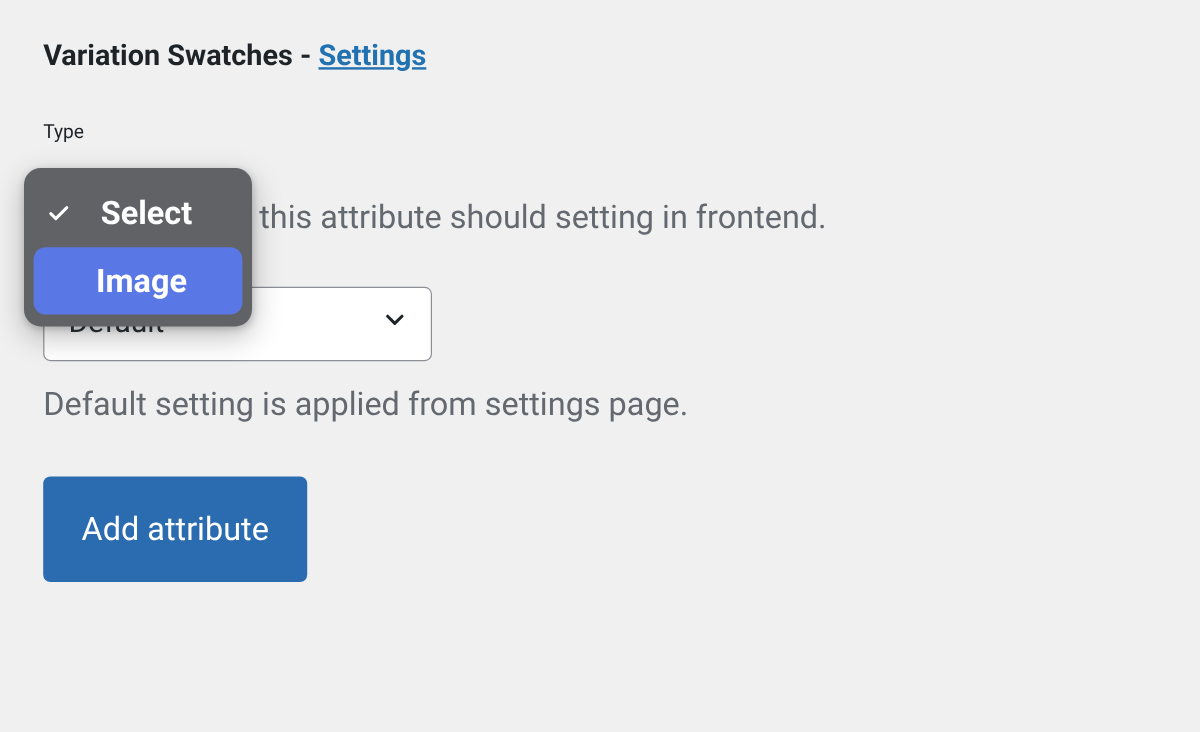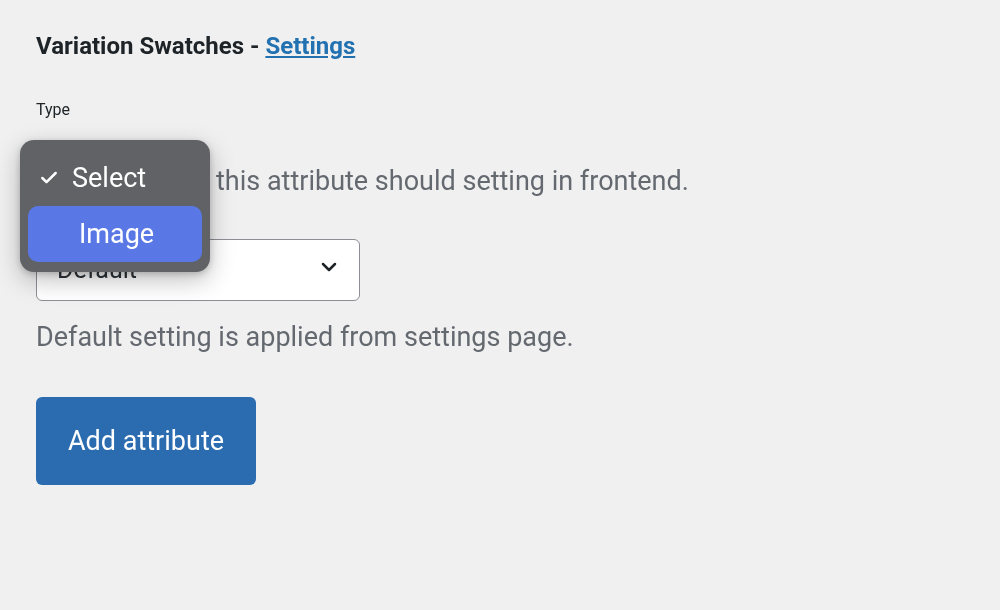--- a/index.html
+++ b/index.html
@@ -92,26 +92,26 @@
       font-size: 27px;
       cursor: pointer;
     }
     .dd-check {
       width: 30px;
       display: flex;
       justify-content: center;
       align-items: center;
       flex-shrink: 0;
     }
-    .dd-label { margin-left: 8px; }
+    .dd-label { margin-left: 20px; font-weight: bold; }
     .dd-item.highlight {
       background: #5978e6;
       border-radius: 10px;
       margin: 0 8px;
-      padding-left: 13px;
+      padding-left: 2px;
     }
     .dd-item.highlight .dd-check { width: 30px; }
   </style>
 </head>
 <body>
 
 
 
 <div class="heading">
   <span>Variation Swatches - </span><a href="#" class="heading-link">Settings</a>

